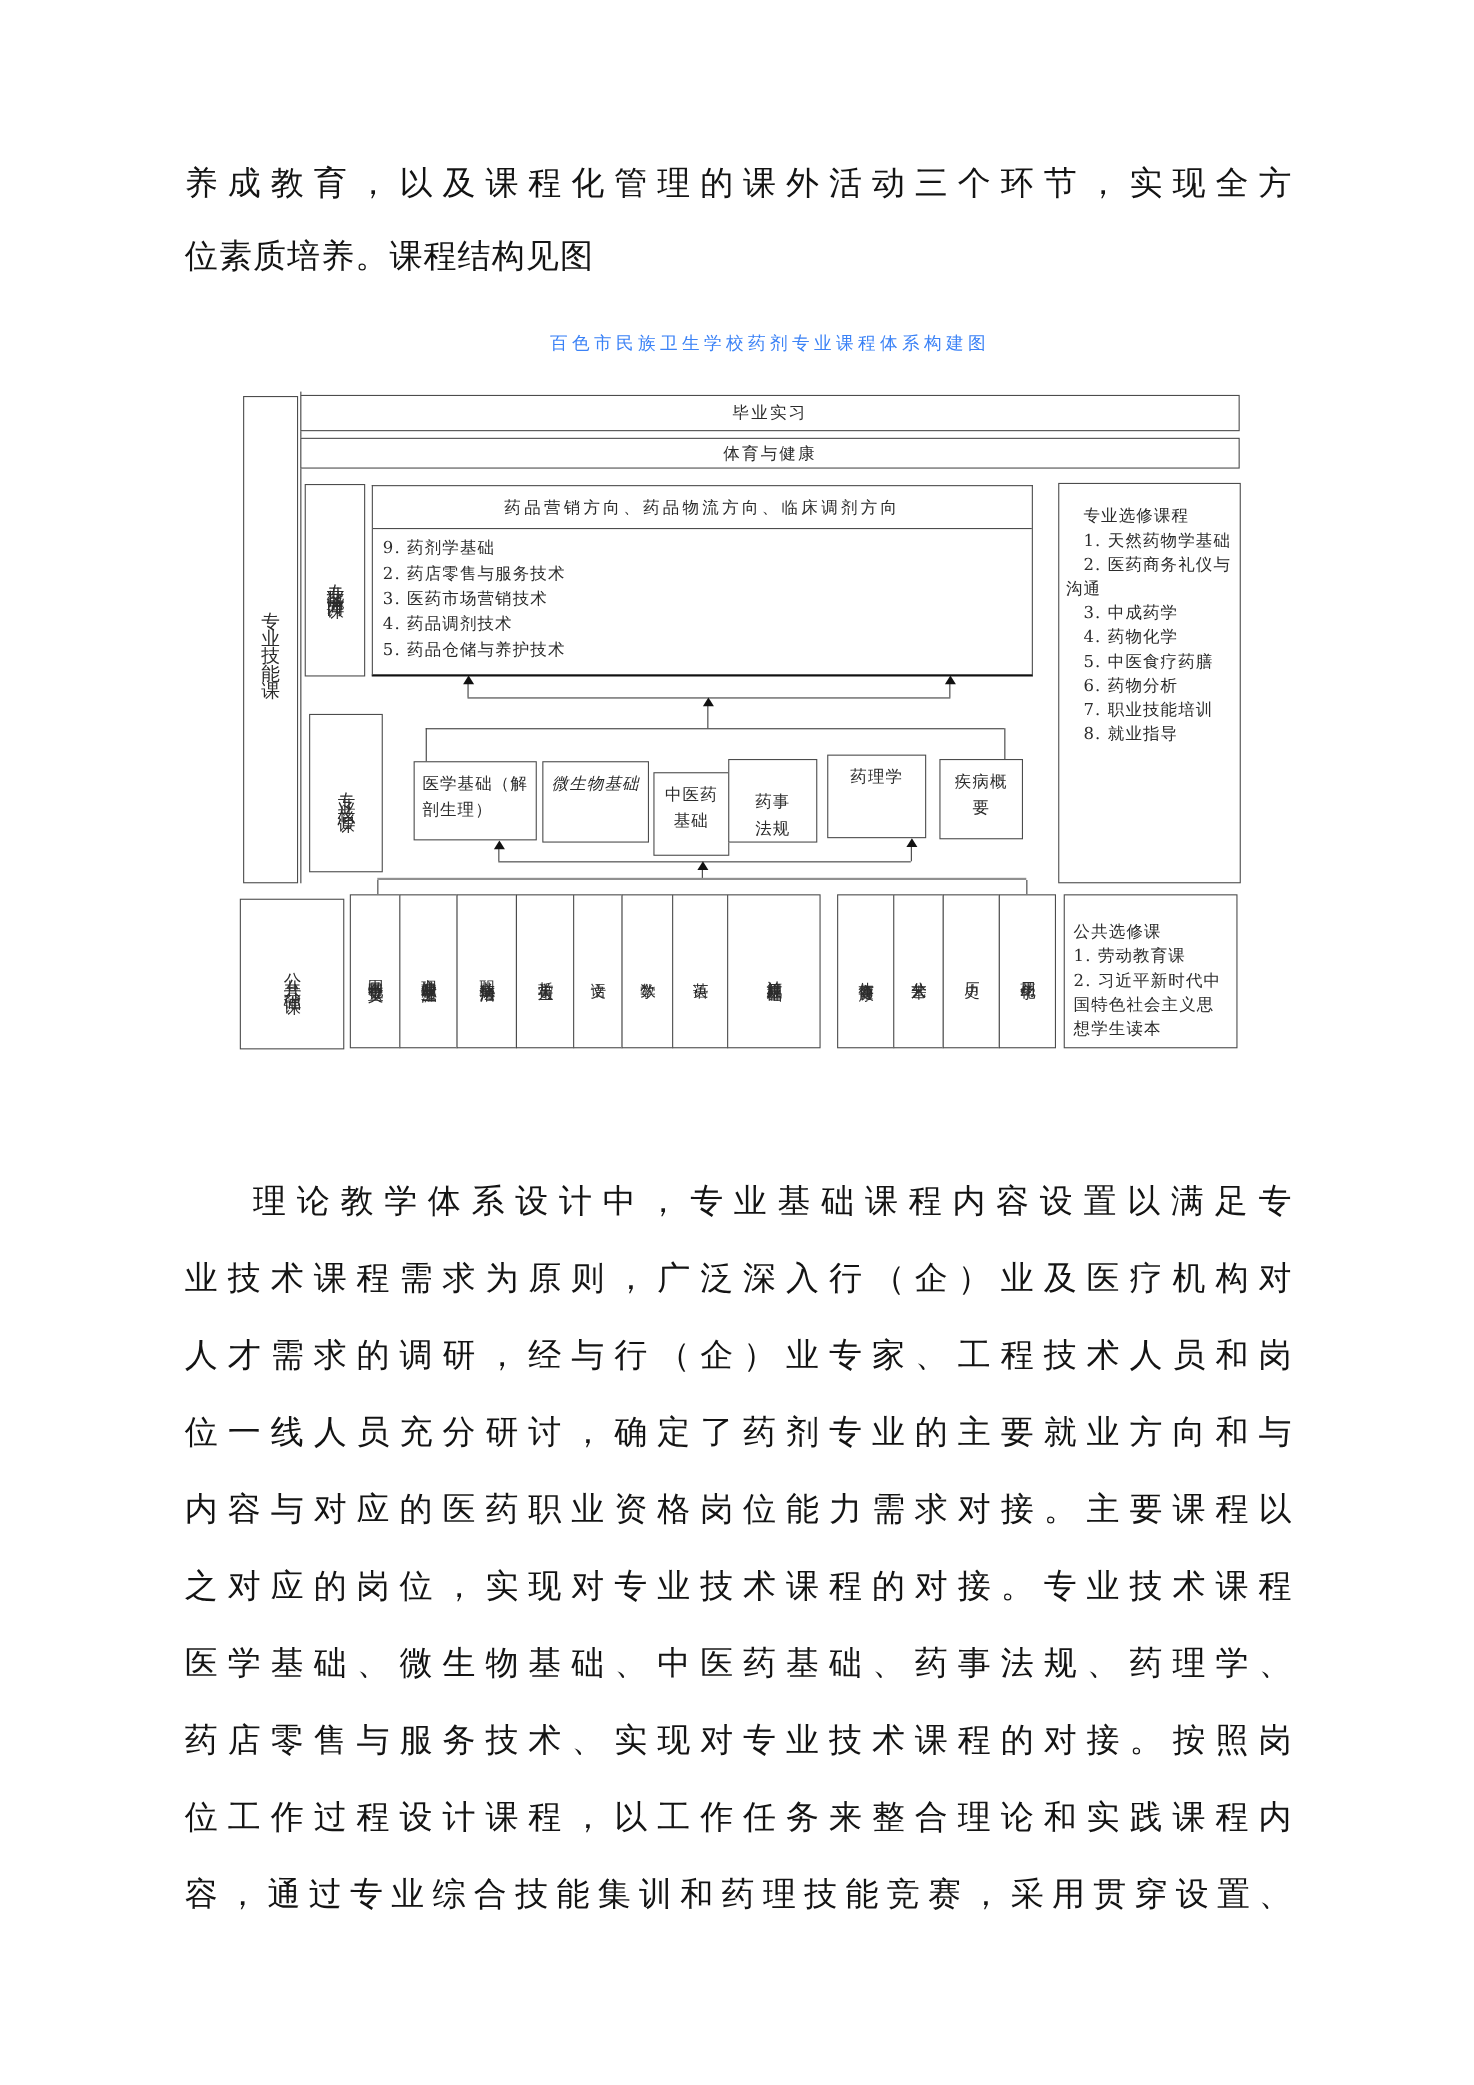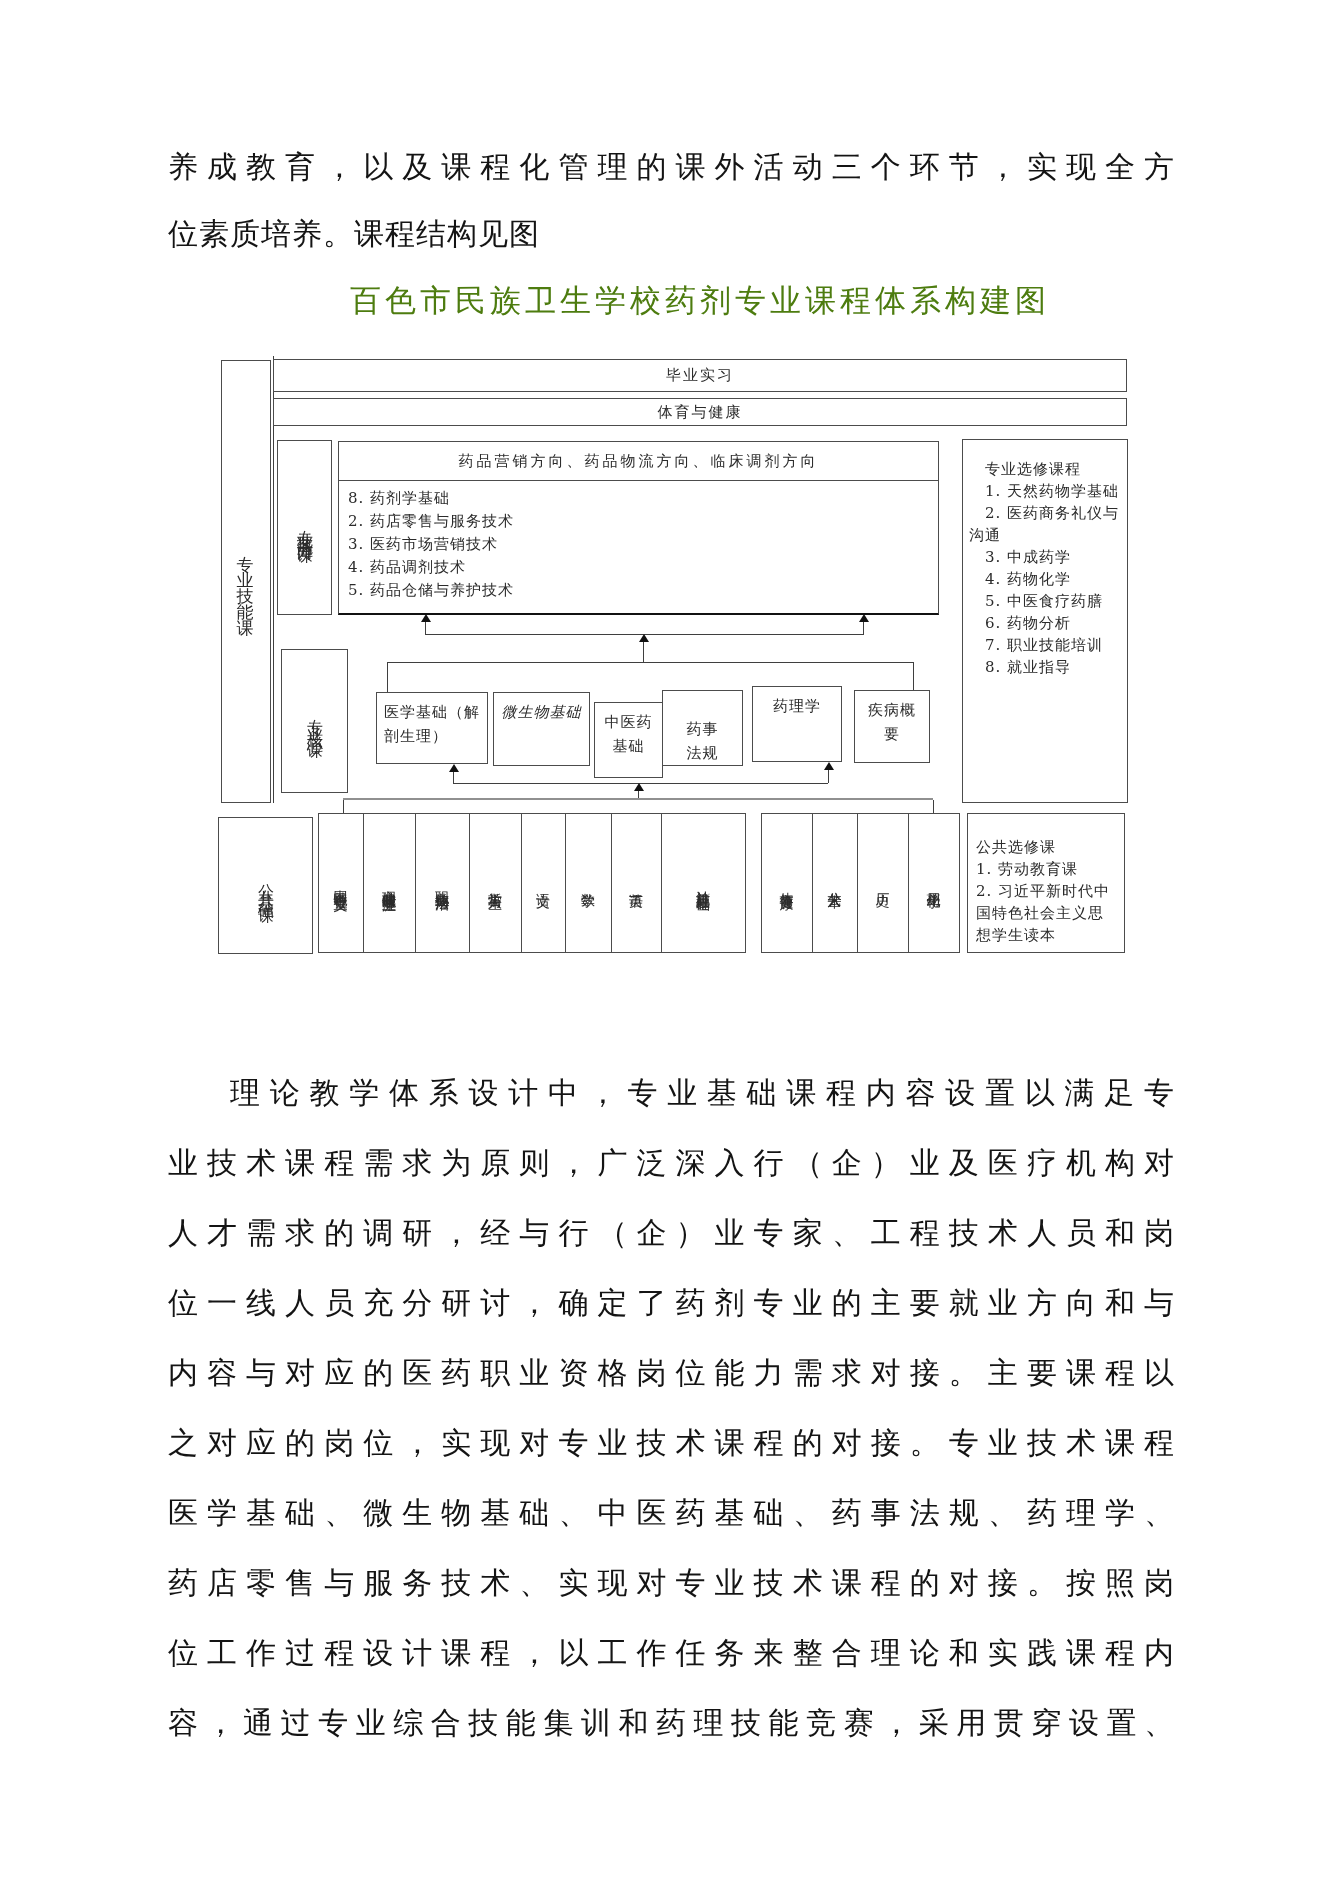--- a/index.html
+++ b/index.html
@@ -14,22 +14,22 @@
     height:70px;line-height:70px;font-size:30px;color:#141414;
     text-align:justify;text-align-last:justify;white-space:nowrap;
     letter-spacing:1px;
   }
   .tline.nojust{text-align:left;text-align-last:left;}
   .tline.indent{padding-left:62px;}
   .paras.top .tline{height:67px;line-height:67px;}
   
   .dg{position:absolute;left:0;top:0;width:1340px;height:1000px;font-family:"DejaVu Serif","Liberation Serif",serif;}
   .dtitle{
-    position:absolute;left:273px;top:280px;width:854px;text-align:center;
-    font-size:31px;letter-spacing:4px;color:#4d7c0f;
+    position:absolute;left:273px;top:302px;width:854px;text-align:center;
+    font-size:16px;letter-spacing:4px;color:#3b82f6;
   }
   .box{position:absolute;box-sizing:border-box;border:1px solid #4c4c4c;background:#fff;}
   .hbar{display:flex;align-items:center;justify-content:center;font-size:15px;letter-spacing:2px;color:#2b2b2b;}
   .vbox{display:flex;align-items:center;justify-content:center;}
   .vtext{writing-mode:vertical-rl;text-orientation:upright;font-size:16px;color:#2b2b2b;letter-spacing:6px;}
   .vtext.big{font-size:17px;letter-spacing:16px;}
   .vtext.dir{letter-spacing:3px;}
   .vtext.sm{font-size:14px;letter-spacing:1px;}
   .mainbox{border:1px solid #4c4c4c;border-bottom:2px solid #111;}
   .mainhdr{
@@ -87,21 +87,21 @@
     <div class="box hbar" style="left:273px;top:398px;width:854px;height:28px;">
       <span>体育与健康</span>
     </div>
 
     <div class="box vbox" style="left:277px;top:440px;width:55px;height:175px;">
       <span class="vtext dir">专业技能方向课</span>
     </div>
 
     <div class="box mainbox" style="left:338px;top:441px;width:601px;height:174px;">
       <div class="mainhdr">药品营销方向、药品物流方向、临床调剂方向</div>
-      <div class="mainlist">8. 药剂学基础
+      <div class="mainlist">9. 药剂学基础
 2. 药店零售与服务技术
 3. 医药市场营销技术
 4. 药品调剂技术
 5. 药品仓储与养护技术</div>
     </div>
 
     <div class="box" style="left:962px;top:439px;width:166px;height:364px;">
       <div class="panelpre">　专业选修课程
 　1. 天然药物学基础
 　2. 医药商务礼仪与

